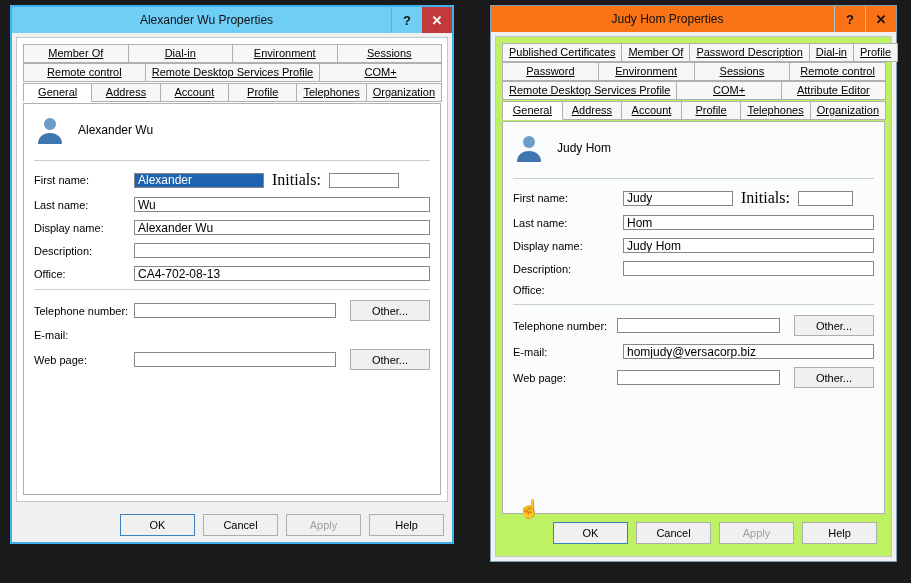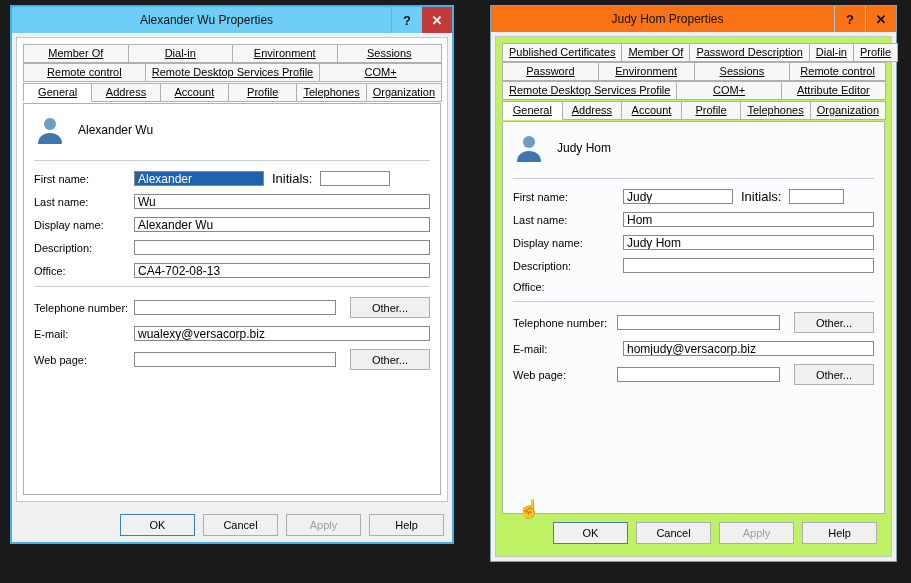--- a/index.html
+++ b/index.html
@@ -151,21 +151,21 @@
     font-size: 12px;
     padding: 0 3px;
     box-sizing: border-box;
     outline:none;
   }
   .txt.selected { background:#1e63b0; color:#fff; }
   .txt.grow { flex:1; }
   .txt.fixed-initials { width: 70px; }
   .txt.fn-left { width: 130px; }
   
-  .initials-label { font-size:13px; }
+  .initials-label { font-size:16px;font-family:Liberation Serif, serif; }
   
   .other-btn {
     width: 80px;
     height: 21px;
     background: #f0f0f0;
     border: 1px solid #adadad;
     font-size: 11px;
     cursor: pointer;
     margin-left: 6px;
   }
@@ -282,23 +282,20 @@
       <hr class="sep">
       <div class="form-row">
         <label>Telephone number:</label>
         <div class="field-area">
           <input class="txt tel-input" value="" style="">
           <button class="other-btn">Other...</button>
         </div>
       </div>
       <div class="form-row">
         <label>E-mail:</label>
-        <div class="field-area">
-            <input class="txt grow" value="wualexy@versacorp.biz" style="">
-          </div>
       </div>
       <div class="form-row">
         <label>Web page:</label>
         <div class="field-area">
           <input class="txt tel-input" value="" style="">
           <button class="other-btn">Other...</button>
         </div>
       </div>
     </div>
   </div>

